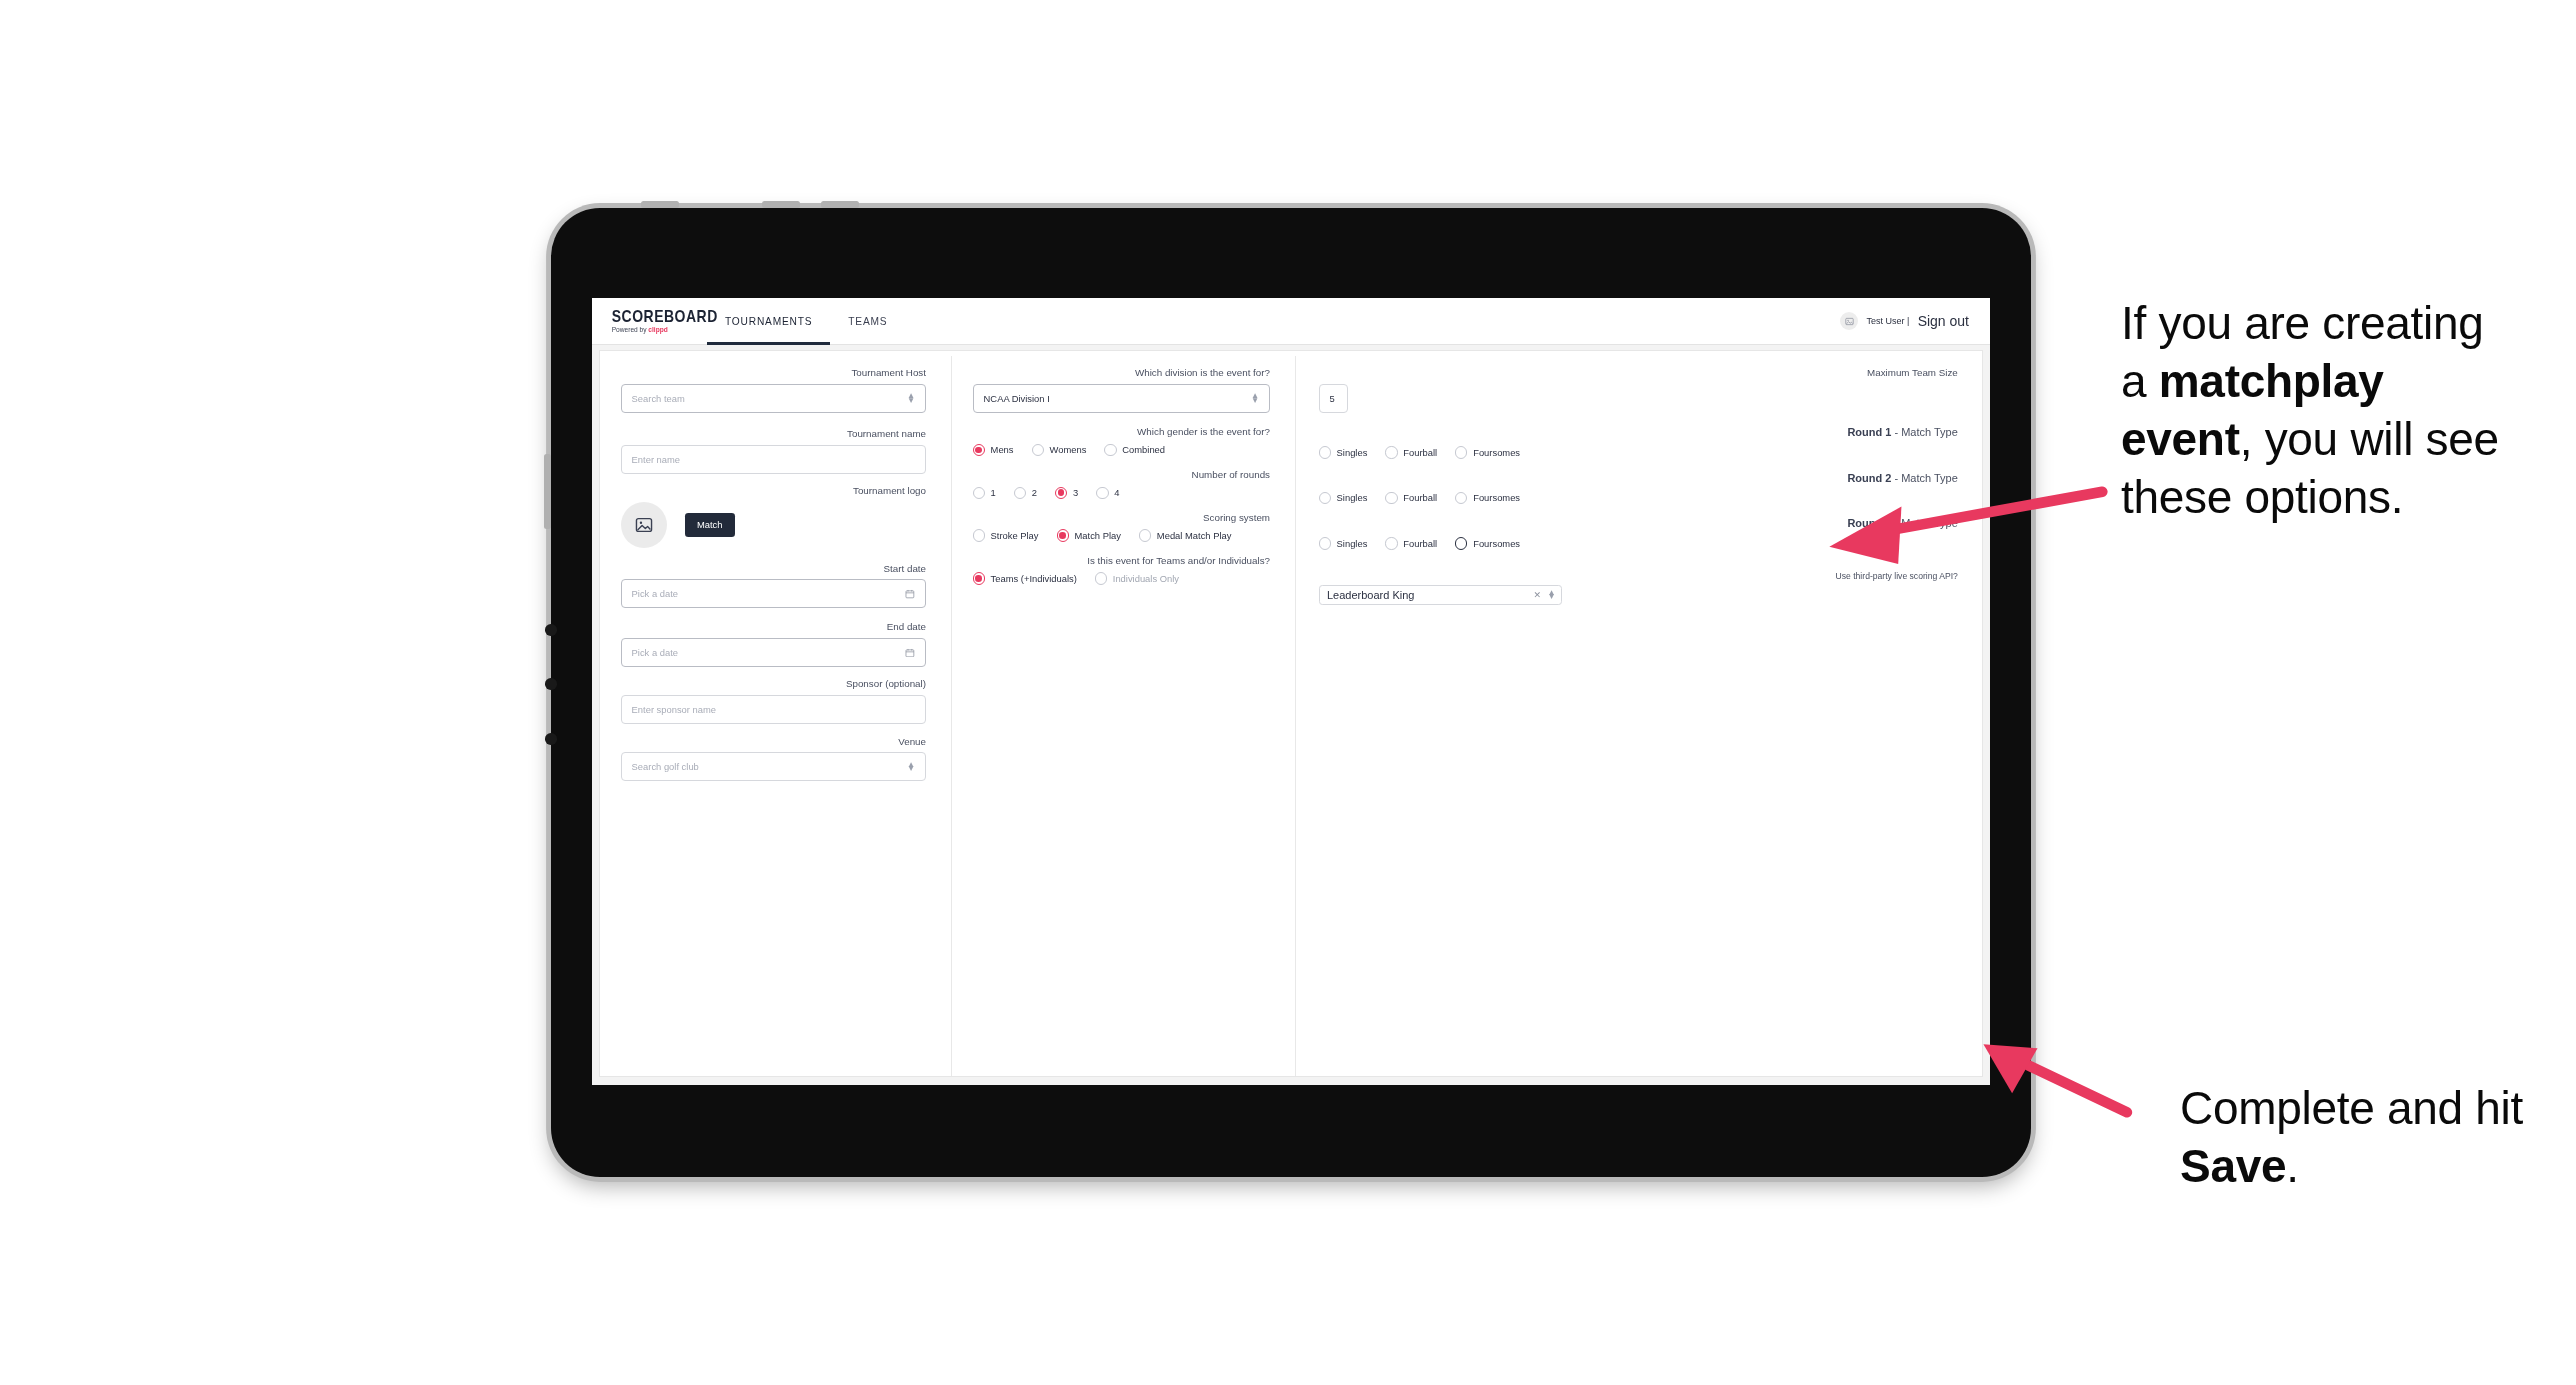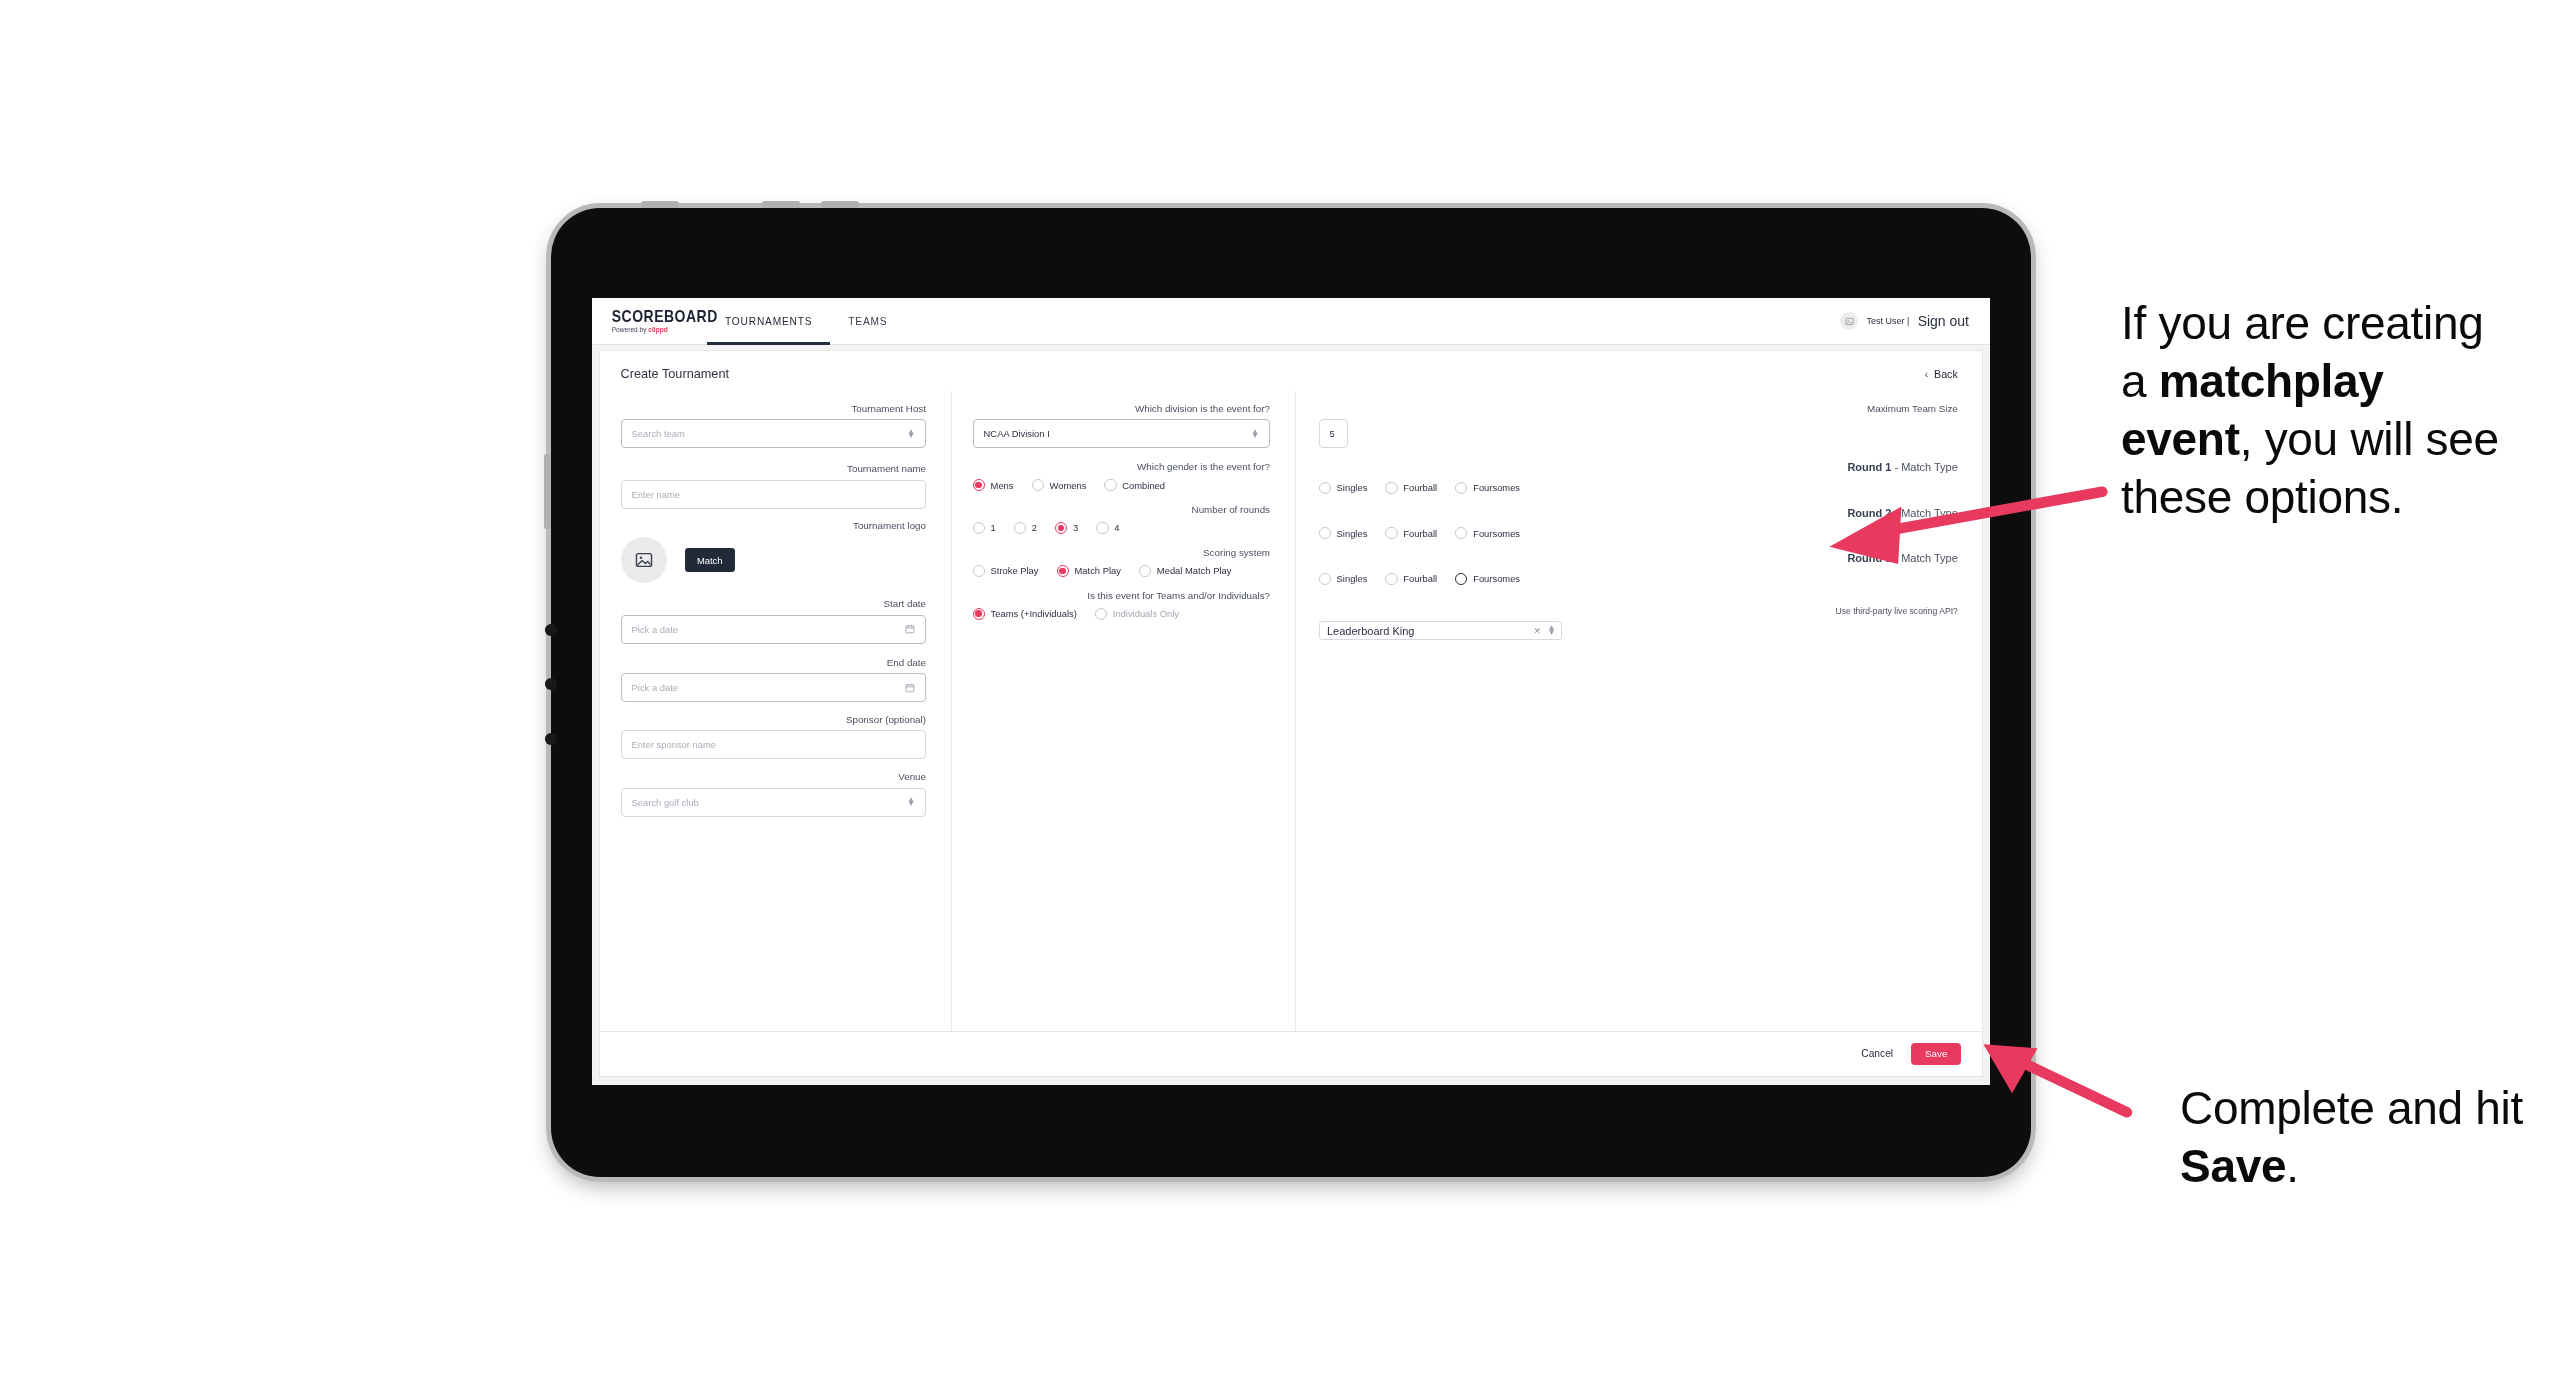--- a/index.html
+++ b/index.html
@@ -154,27 +154,20 @@
             <circle cx="5.4" cy="6.1" r="1.05" fill="#8a8f9b"></circle>
             <path d="M2.4 12.2 L6.4 8.4 L9.3 11.1 L11.3 9.3 L13.6 11.7" fill="none" stroke="#8a8f9b" stroke-width="1.3" stroke-linejoin="round"></path>
           </svg>
         </div>
         <div id="userlabel">Test User |</div>
         <div id="signout">Sign out</div>
       </div>
     </div>
 
     <div id="card">
-      <div id="cardhead">
-        <div id="pagetitle">Create Tournament</div>
-        <div id="backlink">
-          <span class="chev">‹</span>
-          <span>Back</span>
-        </div>
-      </div>
 
       <div id="cols">
 
         <div class="col" id="col1">
           <div class="flabel">Tournament Host</div>
           <div class="inputbox">
             <span class="ph">Search team</span>
             <span class="chevicon">
                 <span>▲</span>
                 <span>▼</span>
@@ -385,26 +378,20 @@
             <span class="val">Leaderboard King</span>
             <span class="xicon">✕</span>
             <span class="chevicon" style="margin-left:0;">
                 <span>▲</span>
                 <span>▼</span>
               </span>
           </div>
         </div>
       </div>
 
-      <div id="cardfoot">
-        <div id="cancelbtn">Cancel</div>
-        <div id="savebtn">
-          <span>Save</span>
-        </div>
-      </div>
     </div>
   </div>
 </div>
 
 <div class="anno" id="anno1"><span>If you are creating a </span><b>matchplay event</b><span>, you will see these options.</span></div>
 
 <div class="anno" id="anno2"><span>Complete and hit </span><b>Save</b><span>.</span></div>
 
 <svg id="arrows" viewBox="0 0 3143 1691">
 

